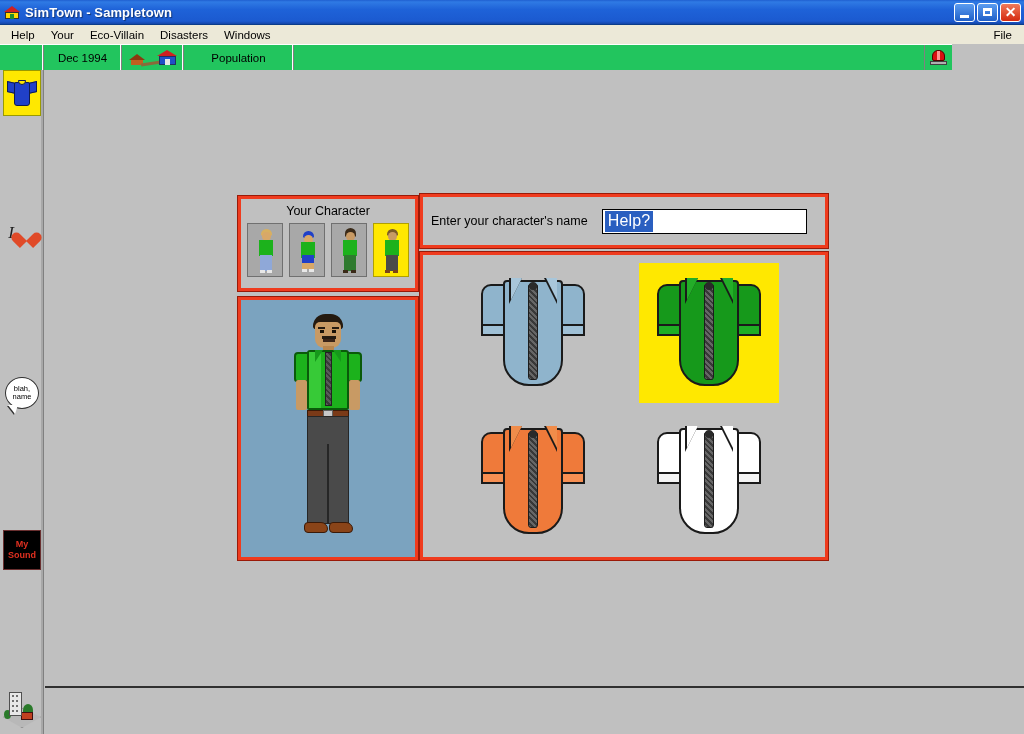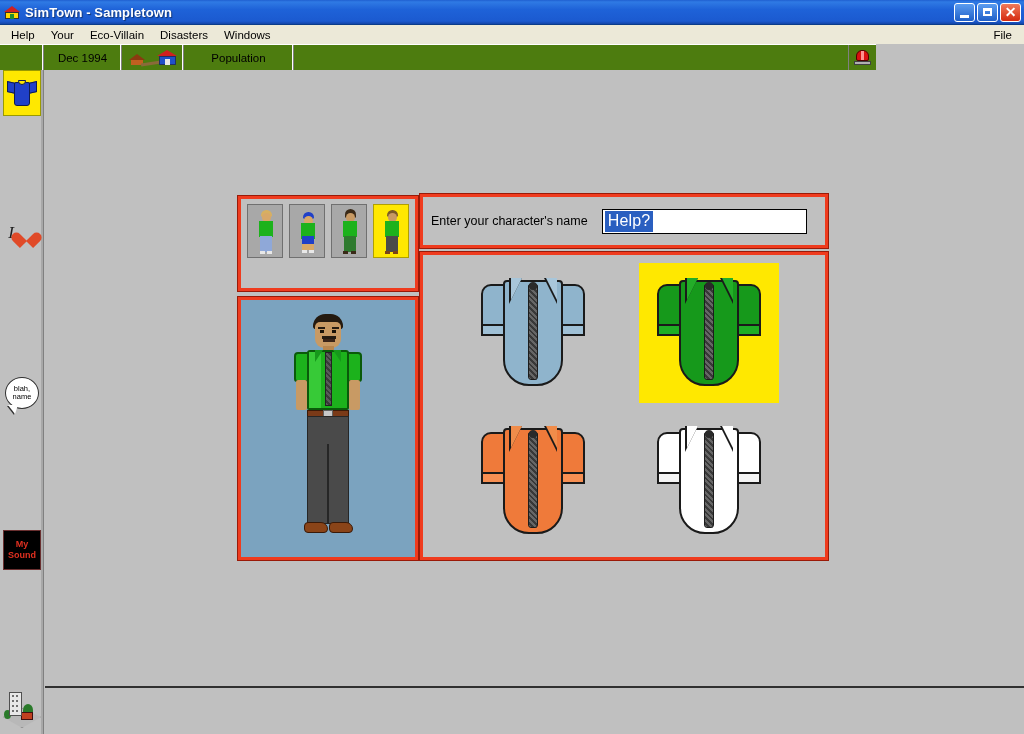--- a/index.html
+++ b/index.html
@@ -67,22 +67,22 @@
     background: #ece9d8;
     display: flex; align-items: center;
     font-size: 11.5px; color: #000;
   }
   .menu-item { padding: 2px 8px; cursor: default; }
   .menu-item:first-child { margin-left: 3px; }
   .menu-help { margin-left: auto; padding-right: 12px; }
 
   
   .toolstrip {
-    position: absolute; left: 0; top: 44px; width: 876px; height: 26px;
-    background: #4d7c0f;
+    position: absolute; left: 0; top: 44px; width: 952px; height: 26px;
+    background: #22c55e;
     border-top: 1px solid #ffffff;
     display: flex; align-items: stretch;
   }
   .ts-cell {
     border-right: 1px solid #808080;
     box-shadow: inset -1px 0 0 #ffffff;
     display: flex; align-items: center; justify-content: center;
     font-size: 11.5px; color: #000;
     position: relative;
   }
@@ -521,20 +521,21 @@
           <i></i>
         </div>
     </div>
   </div>
 </div>
 
 <div class="canvas"></div>
 <div class="bottom-strip"></div>
 
 <div class="redpanel" id="panel-your-character">
+  <div class="panel-title">Your Character</div>
   <div class="thumbs">
 
     <div class="thumb">
       <div class="tp tp-hair" style="left:13px;top:5px;background:#d8b060"></div>
       <div class="tp tp-head" style="left:14px;top:8px;background:#d8a868"></div>
       <div class="tp tp-body" style="left:11px;top:16px;background:#1cb21c"></div>
       <div class="tp tp-legs" style="left:12px;top:31px;background:#8fa8d8"></div>
       <div class="tp tp-foot" style="left:12px;top:46px"></div>
       <div class="tp tp-foot" style="left:19px;top:46px"></div>
     </div>

